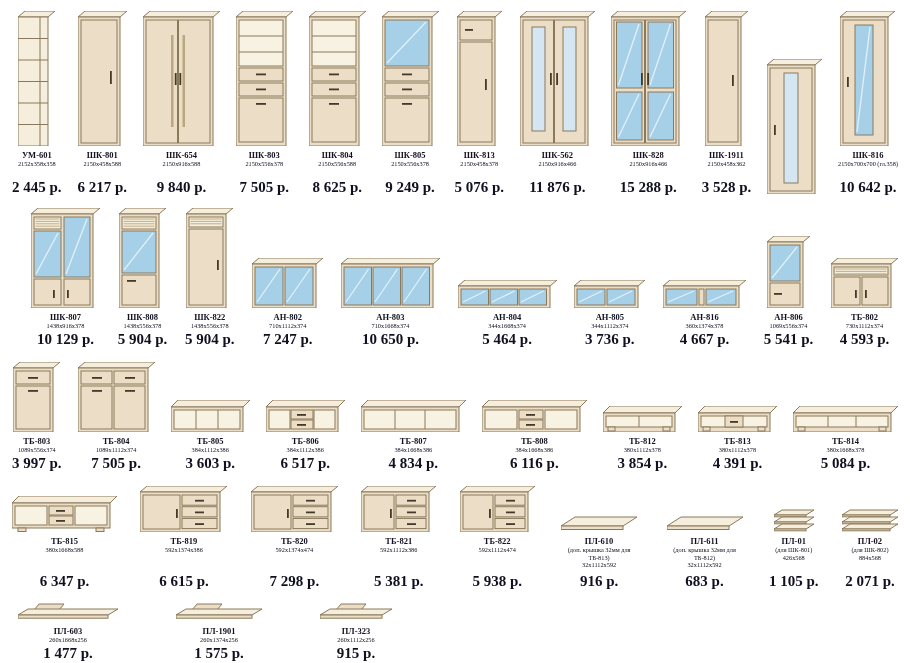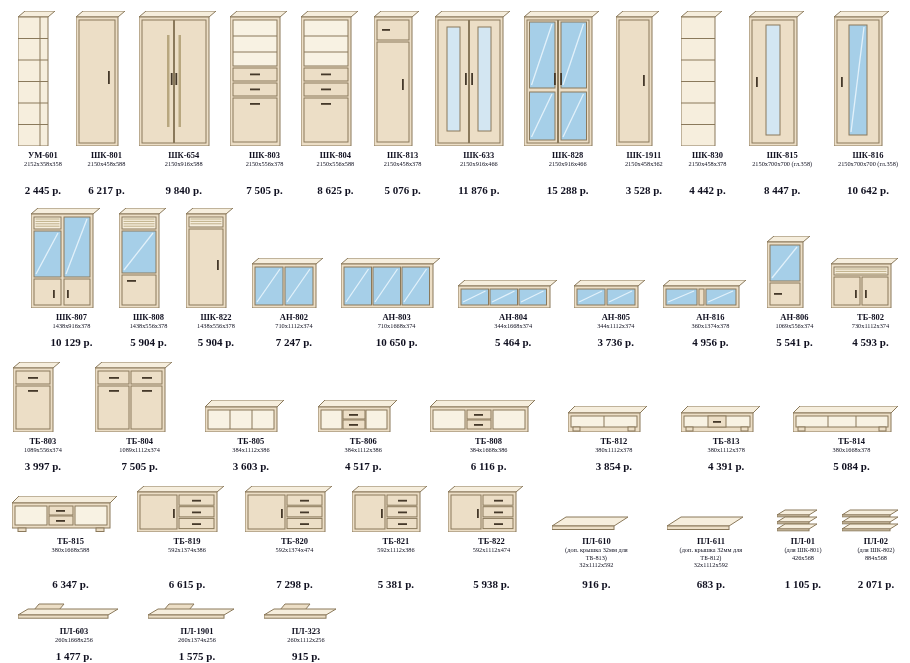--- a/index.html
+++ b/index.html
@@ -6,39 +6,39 @@
   body{
     width:910px;height:663px;overflow:hidden;background:#ffffff;
     font-family:"Liberation Serif","DejaVu Serif",serif;color:#101020;
   }
   .catalog{padding:8px 12px 0 12px;display:flex;flex-direction:column;}
   .row{display:flex;align-items:flex-end;justify-content:space-between;}
   .row1{margin-bottom:10px;}
   .row2{margin-bottom:10px;padding-left:19px;}
   .row3{margin-bottom:8px;justify-content:space-between;}
   .row4{margin-bottom:6px;}
-  .row5{justify-content:flex-start;gap:30px;padding-left:6px;}
+  .row5{justify-content:flex-start;gap:58px;padding-left:6px;}
   .card{display:flex;flex-direction:column;align-items:center;text-align:center;}
   .art{display:flex;align-items:flex-end;justify-content:center;margin-bottom:2px;}
   .art svg{display:block;}
   .row1 .art{height:138px;}
   .row2 .art{height:102px;}
   .row3 .art{height:74px;}
   .row4 .art{height:52px;}
   .row5 .art{height:26px;}
-  .txt{display:flex;flex-direction:column;align-items:center;margin-left:12px;}
+  .txt{display:flex;flex-direction:column;align-items:center;}
   .row1 .txt{height:48px;}
   .row2 .txt{height:38px;}
   .row3 .txt{height:38px;}
   .row4 .txt{height:56px;}
   .row5 .txt{height:38px;}
   .code{font-size:8.5px;font-weight:bold;white-space:nowrap;margin-top:2px;}
   .note{font-size:6.3px;line-height:1.2;max-width:82px;}
   .dims{font-size:6.3px;line-height:1.25;max-width:66px;}
-  .price{font-size:11px;font-weight:bold;white-space:nowrap;margin-top:auto;}
+  .price{font-size:15px;font-weight:bold;white-space:nowrap;margin-top:auto;}
 </style>
 </head>
 <body>
 
 <div class="catalog" id="catalog">
     <div class="row row1">
       <div class="card">
         <div class="art">
           <svg width="37" height="135" viewBox="0 0 37 135">
             <polygon points="0,6 7,0 37,0 30,6" fill="#f6eedd" stroke="#8a795b" stroke-width="1"></polygon>
@@ -130,20 +130,41 @@
           </svg>
         </div>
         <div class="txt">
           <div class="code">ШК-804</div>
           <div class="dims">2150x556x588</div>
           <div class="price">8 625 р.</div>
         </div>
       </div>
       <div class="card">
         <div class="art">
+          <svg width="57" height="135" viewBox="0 0 57 135">
+            <polygon points="0,6 7,0 57,0 50,6" fill="#f6eedd" stroke="#8a795b" stroke-width="1"></polygon>
+            <rect x="0" y="6" width="50" height="129" fill="#ecdec6" stroke="#8a795b" stroke-width="1"></rect>
+            <rect x="3" y="9" width="44" height="46" fill="#a6cfe8" stroke="#8a795b" stroke-width="1"></rect>
+            <line x1="5" y1="52" x2="44" y2="11" stroke="#e2f1fa" stroke-width="1.3"></line>
+            <rect x="3" y="57" width="44" height="13" fill="#ecdec6" stroke="#8a795b" stroke-width="1"></rect>
+            <rect x="20" y="62.5" width="10" height="1.8" fill="#45392a"></rect>
+            <rect x="3" y="72" width="44" height="13" fill="#ecdec6" stroke="#8a795b" stroke-width="1"></rect>
+            <rect x="20" y="77.5" width="10" height="1.8" fill="#45392a"></rect>
+            <rect x="3" y="87" width="44" height="44" fill="#ecdec6" stroke="#8a795b" stroke-width="1"></rect>
+            <rect x="20" y="92" width="10" height="1.8" fill="#45392a"></rect>
+          </svg>
+        </div>
+        <div class="txt">
+          <div class="code">ШК-805</div>
+          <div class="dims">2150x556x378</div>
+          <div class="price">9 249 р.</div>
+        </div>
+      </div>
+      <div class="card">
+        <div class="art">
           <svg width="45" height="135" viewBox="0 0 45 135">
             <polygon points="0,6 7,0 45,0 38,6" fill="#f6eedd" stroke="#8a795b" stroke-width="1"></polygon>
             <rect x="0" y="6" width="38" height="129" fill="#ecdec6" stroke="#8a795b" stroke-width="1"></rect>
             <rect x="3" y="9" width="32" height="20" fill="#ecdec6" stroke="#8a795b" stroke-width="1"></rect>
             <rect x="8" y="18" width="8" height="1.8" fill="#45392a"></rect>
             <rect x="3" y="31" width="32" height="100" fill="#ecdec6" stroke="#8a795b" stroke-width="1"></rect>
             <rect x="28" y="68" width="1.8" height="11" fill="#45392a"></rect>
           </svg>
         </div>
         <div class="txt">
@@ -159,21 +180,21 @@
             <rect x="0" y="6" width="68" height="129" fill="#ecdec6" stroke="#8a795b" stroke-width="1"></rect>
             <rect x="3" y="9" width="30.5" height="123" fill="#ecdec6" stroke="#8a795b" stroke-width="1"></rect>
             <rect x="34.5" y="9" width="30.5" height="123" fill="#ecdec6" stroke="#8a795b" stroke-width="1"></rect>
             <rect x="12" y="16" width="13" height="104" fill="#d3e6f2" stroke="#8a795b" stroke-width="1"></rect>
             <rect x="43" y="16" width="13" height="104" fill="#d3e6f2" stroke="#8a795b" stroke-width="1"></rect>
             <rect x="30" y="62" width="1.8" height="12" fill="#45392a"></rect>
             <rect x="36.2" y="62" width="1.8" height="12" fill="#45392a"></rect>
           </svg>
         </div>
         <div class="txt">
-          <div class="code">ШК-633</div>
+          <div class="code">ШК-562</div>
           <div class="dims">2150x916x466</div>
           <div class="price">11 876 р.</div>
         </div>
       </div>
       <div class="card">
         <div class="art">
           <svg width="75" height="135" viewBox="0 0 75 135">
             <polygon points="0,6 7,0 75,0 68,6" fill="#f6eedd" stroke="#8a795b" stroke-width="1"></polygon>
             <rect x="0" y="6" width="68" height="129" fill="#ecdec6" stroke="#8a795b" stroke-width="1"></rect>
             <rect x="3" y="9" width="30.5" height="123" fill="#ecdec6" stroke="#8a795b" stroke-width="1"></rect>
@@ -206,50 +227,27 @@
           </svg>
         </div>
         <div class="txt">
           <div class="code">ШК-1911</div>
           <div class="dims">2150x458x362</div>
           <div class="price">3 528 р.</div>
         </div>
       </div>
       <div class="card">
         <div class="art">
-          <svg width="41" height="135" viewBox="0 0 41 135">
-            <polygon points="0,6 7,0 41,0 34,6" fill="#f6eedd" stroke="#8a795b" stroke-width="1"></polygon>
-            <rect x="0" y="6" width="34" height="129" fill="#f6eedd" stroke="#8a795b" stroke-width="1"></rect>
-            <line x1="0" y1="27.5" x2="34" y2="27.5" stroke="#8a795b" stroke-width="1"></line>
-            <line x1="0" y1="49" x2="34" y2="49" stroke="#8a795b" stroke-width="1"></line>
-            <line x1="0" y1="70.5" x2="34" y2="70.5" stroke="#8a795b" stroke-width="1"></line>
-            <line x1="0" y1="92" x2="34" y2="92" stroke="#8a795b" stroke-width="1"></line>
-            <line x1="0" y1="113.5" x2="34" y2="113.5" stroke="#8a795b" stroke-width="1"></line>
-          </svg>
-        </div>
-        <div class="txt">
-          <div class="code">ШК-830</div>
-          <div class="dims">2150x458x378</div>
-          <div class="price">4 442 р.</div>
-        </div>
-      </div>
-      <div class="card">
-        <div class="art">
           <svg width="55" height="135" viewBox="0 0 55 135">
             <polygon points="0,6 7,0 55,0 48,6" fill="#f6eedd" stroke="#8a795b" stroke-width="1"></polygon>
             <rect x="0" y="6" width="48" height="129" fill="#ecdec6" stroke="#8a795b" stroke-width="1"></rect>
             <rect x="3" y="9" width="42" height="123" fill="#ecdec6" stroke="#8a795b" stroke-width="1"></rect>
             <rect x="17" y="14" width="14" height="110" fill="#d3e6f2" stroke="#8a795b" stroke-width="1"></rect>
             <rect x="7" y="66" width="1.8" height="10" fill="#45392a"></rect>
           </svg>
-        </div>
-        <div class="txt">
-          <div class="code">ШК-815</div>
-          <div class="dims">2150x700x700 (гл.358)</div>
-          <div class="price">8 447 р.</div>
         </div>
       </div>
       <div class="card">
         <div class="art">
           <svg width="55" height="135" viewBox="0 0 55 135">
             <polygon points="0,6 7,0 55,0 48,6" fill="#f6eedd" stroke="#8a795b" stroke-width="1"></polygon>
             <rect x="0" y="6" width="48" height="129" fill="#ecdec6" stroke="#8a795b" stroke-width="1"></rect>
             <rect x="3" y="9" width="42" height="123" fill="#ecdec6" stroke="#8a795b" stroke-width="1"></rect>
             <rect x="15" y="14" width="18" height="110" fill="#a6cfe8" stroke="#8a795b" stroke-width="1"></rect>
             <line x1="17" y1="121" x2="30" y2="16" stroke="#e2f1fa" stroke-width="1.3"></line>
@@ -411,21 +409,21 @@
             <rect x="3" y="9" width="31" height="16" fill="#a6cfe8" stroke="#8a795b" stroke-width="1"></rect>
             <line x1="5" y1="22" x2="31" y2="11" stroke="#e2f1fa" stroke-width="1.3"></line>
             <rect x="36" y="9" width="5" height="16" fill="#ecdec6" stroke="#8a795b" stroke-width="1"></rect>
             <rect x="43" y="9" width="30" height="16" fill="#a6cfe8" stroke="#8a795b" stroke-width="1"></rect>
             <line x1="45" y1="22" x2="70" y2="11" stroke="#e2f1fa" stroke-width="1.3"></line>
           </svg>
         </div>
         <div class="txt">
           <div class="code">АН-816</div>
           <div class="dims">360x1374x378</div>
-          <div class="price">4 956 р.</div>
+          <div class="price">4 667 р.</div>
         </div>
       </div>
       <div class="card">
         <div class="art">
           <svg width="43" height="72" viewBox="0 0 43 72">
             <polygon points="0,6 7,0 43,0 36,6" fill="#f6eedd" stroke="#8a795b" stroke-width="1"></polygon>
             <rect x="0" y="6" width="36" height="66" fill="#ecdec6" stroke="#8a795b" stroke-width="1"></rect>
             <rect x="3" y="9" width="30" height="36" fill="#a6cfe8" stroke="#8a795b" stroke-width="1"></rect>
             <line x1="5" y1="42" x2="30" y2="11" stroke="#e2f1fa" stroke-width="1.3"></line>
             <rect x="3" y="47" width="30" height="22" fill="#ecdec6" stroke="#8a795b" stroke-width="1"></rect>
@@ -524,21 +522,37 @@
             <rect x="48" y="10" width="21" height="19" fill="#f8f2e3" stroke="#8a795b" stroke-width="1"></rect>
             <rect x="25" y="10" width="22" height="9" fill="#ecdec6" stroke="#8a795b" stroke-width="1"></rect>
             <rect x="31" y="14" width="9" height="1.8" fill="#45392a"></rect>
             <rect x="25" y="20" width="22" height="9" fill="#ecdec6" stroke="#8a795b" stroke-width="1"></rect>
             <rect x="31" y="24" width="9" height="1.8" fill="#45392a"></rect>
           </svg>
         </div>
         <div class="txt">
           <div class="code">ТБ-806</div>
           <div class="dims">384x1112x386</div>
-          <div class="price">4 517 р.</div>
+          <div class="price">6 517 р.</div>
+        </div>
+      </div>
+      <div class="card">
+        <div class="art">
+          <svg width="105" height="32" viewBox="0 0 105 32">
+            <polygon points="0,7 7,0 105,0 98,7" fill="#f6eedd" stroke="#8a795b" stroke-width="1"></polygon>
+            <rect x="0" y="7" width="98" height="25" fill="#ecdec6" stroke="#8a795b" stroke-width="1"></rect>
+            <rect x="3" y="10" width="92" height="19" fill="#f8f2e3" stroke="#8a795b" stroke-width="1"></rect>
+            <line x1="34" y1="10" x2="34" y2="29" stroke="#8a795b" stroke-width="1"></line>
+            <line x1="64" y1="10" x2="64" y2="29" stroke="#8a795b" stroke-width="1"></line>
+          </svg>
+        </div>
+        <div class="txt">
+          <div class="code">ТБ-807</div>
+          <div class="dims">384x1668x386</div>
+          <div class="price">4 834 р.</div>
         </div>
       </div>
       <div class="card">
         <div class="art">
           <svg width="105" height="32" viewBox="0 0 105 32">
             <polygon points="0,7 7,0 105,0 98,7" fill="#f6eedd" stroke="#8a795b" stroke-width="1"></polygon>
             <rect x="0" y="7" width="98" height="25" fill="#ecdec6" stroke="#8a795b" stroke-width="1"></rect>
             <rect x="3" y="10" width="32" height="19" fill="#f8f2e3" stroke="#8a795b" stroke-width="1"></rect>
             <rect x="63" y="10" width="32" height="19" fill="#f8f2e3" stroke="#8a795b" stroke-width="1"></rect>
             <rect x="37" y="10" width="24" height="9" fill="#ecdec6" stroke="#8a795b" stroke-width="1"></rect>

